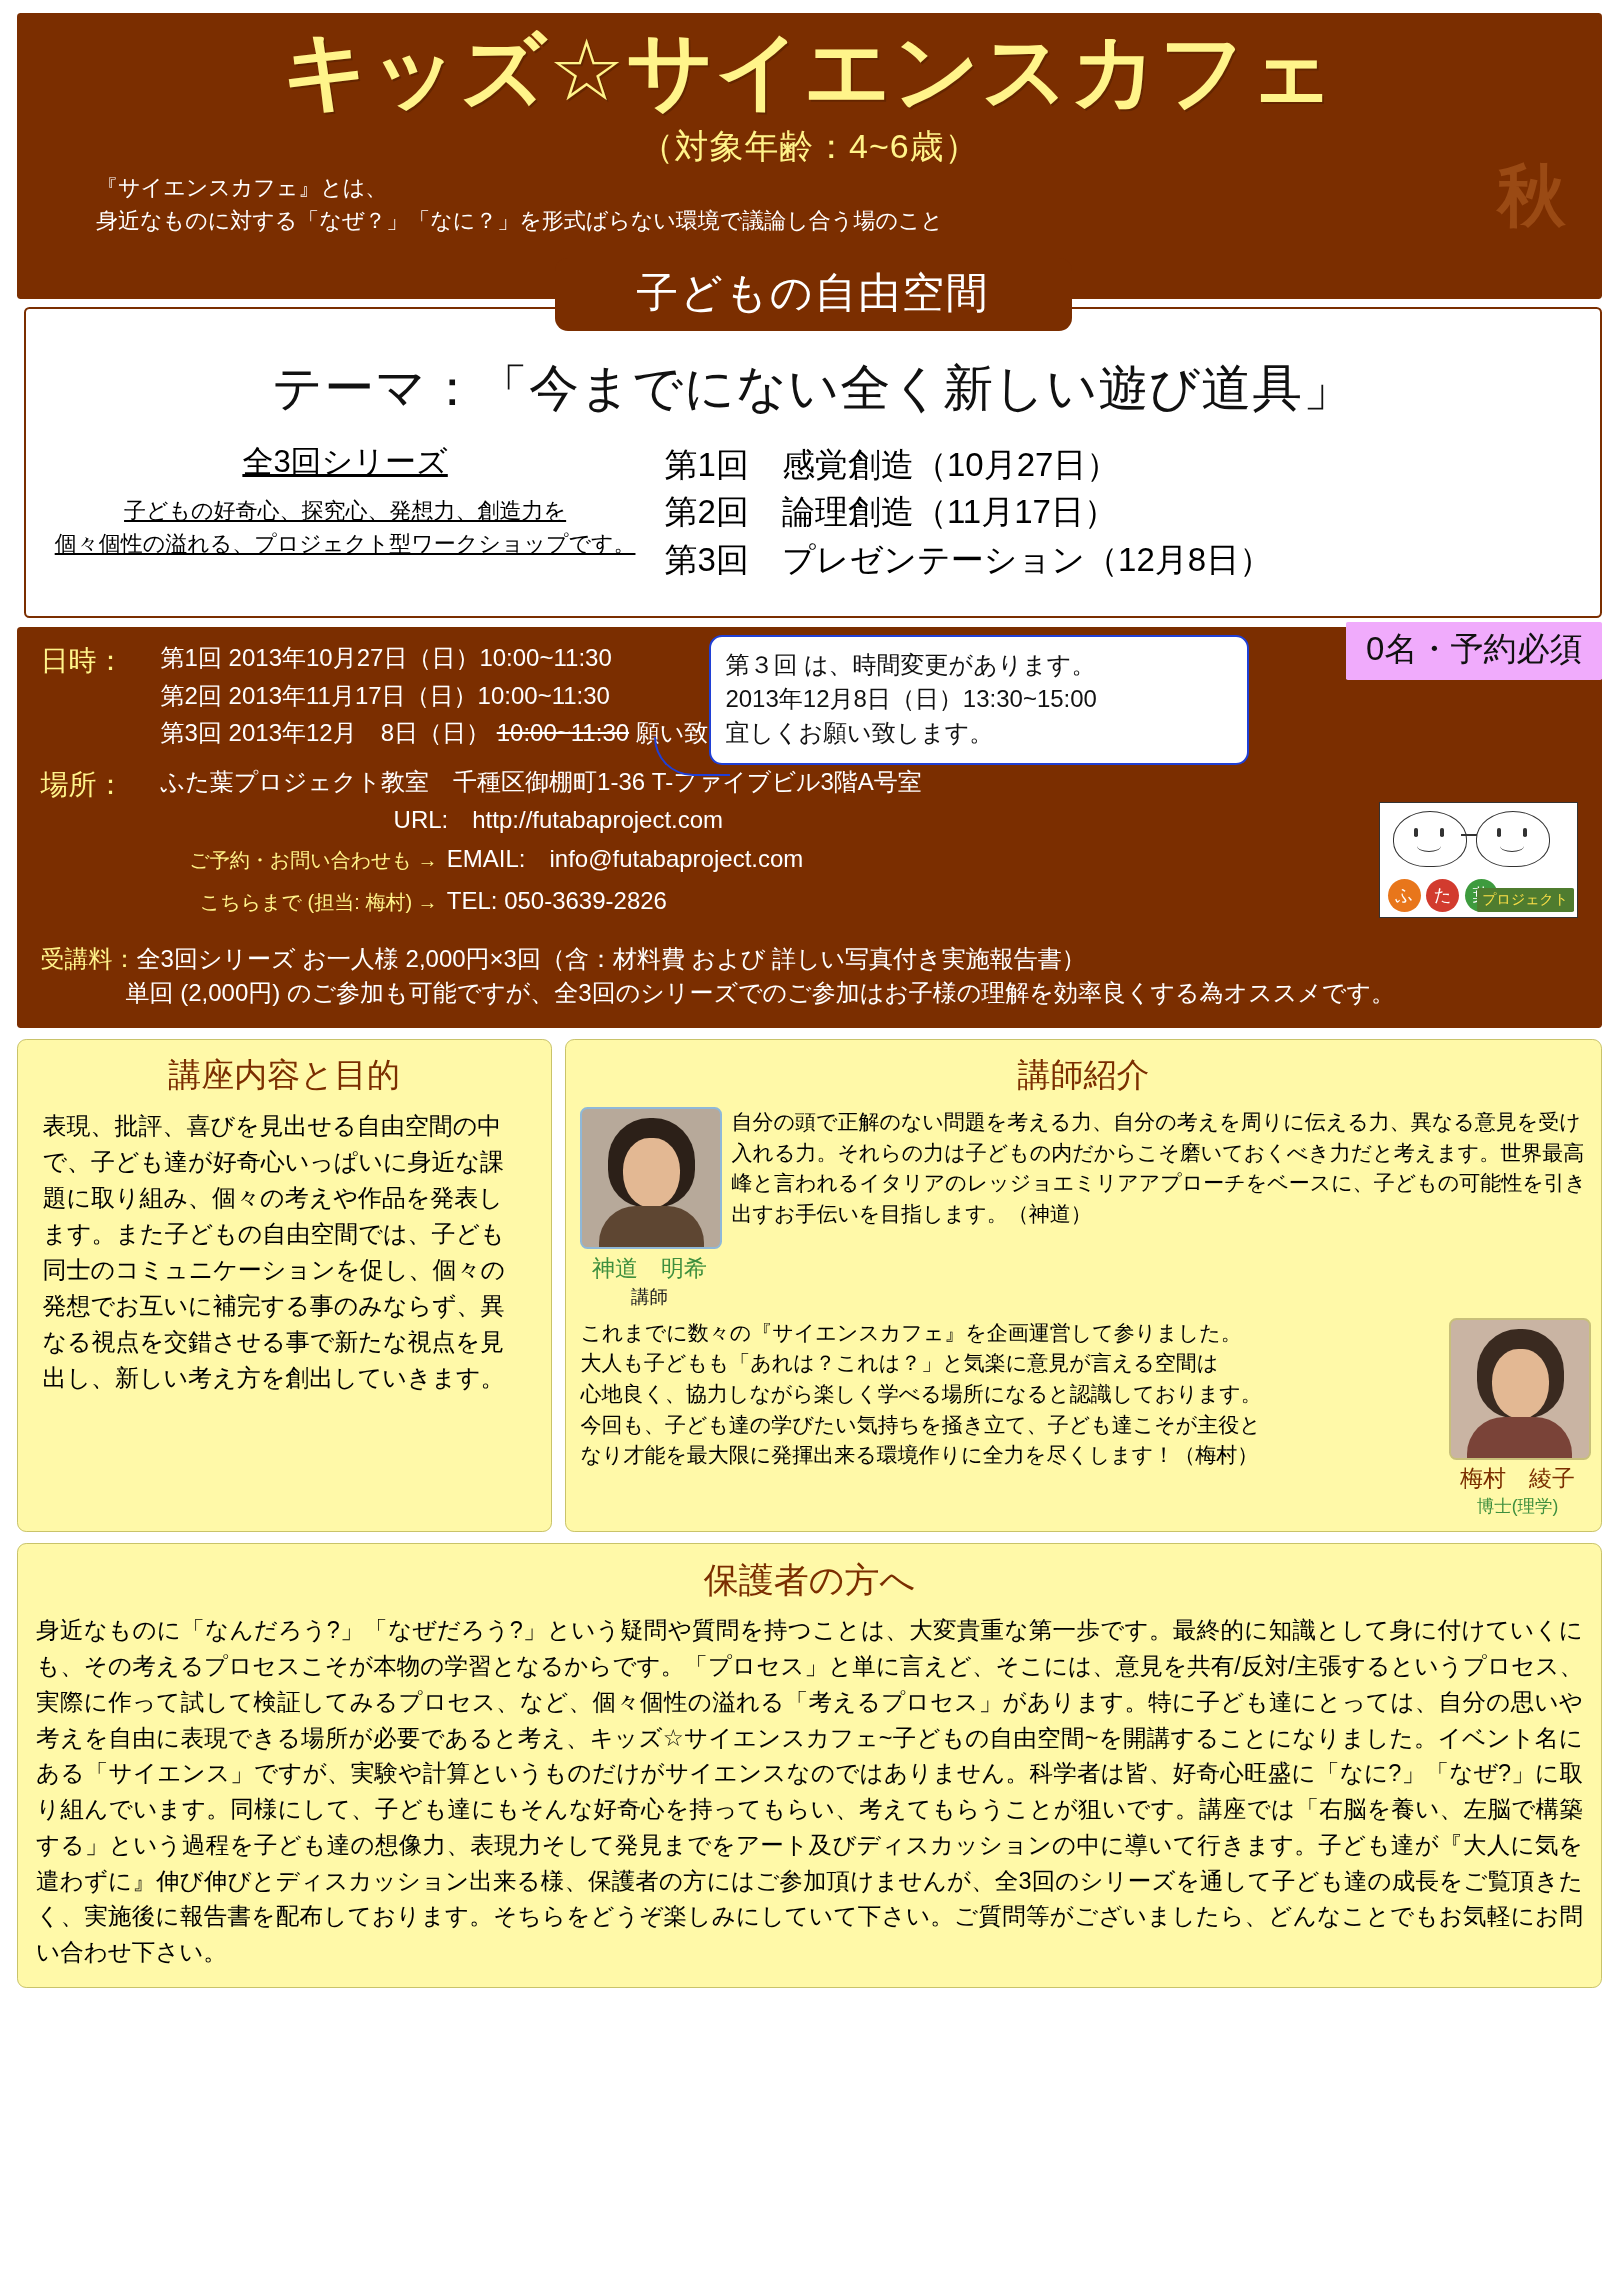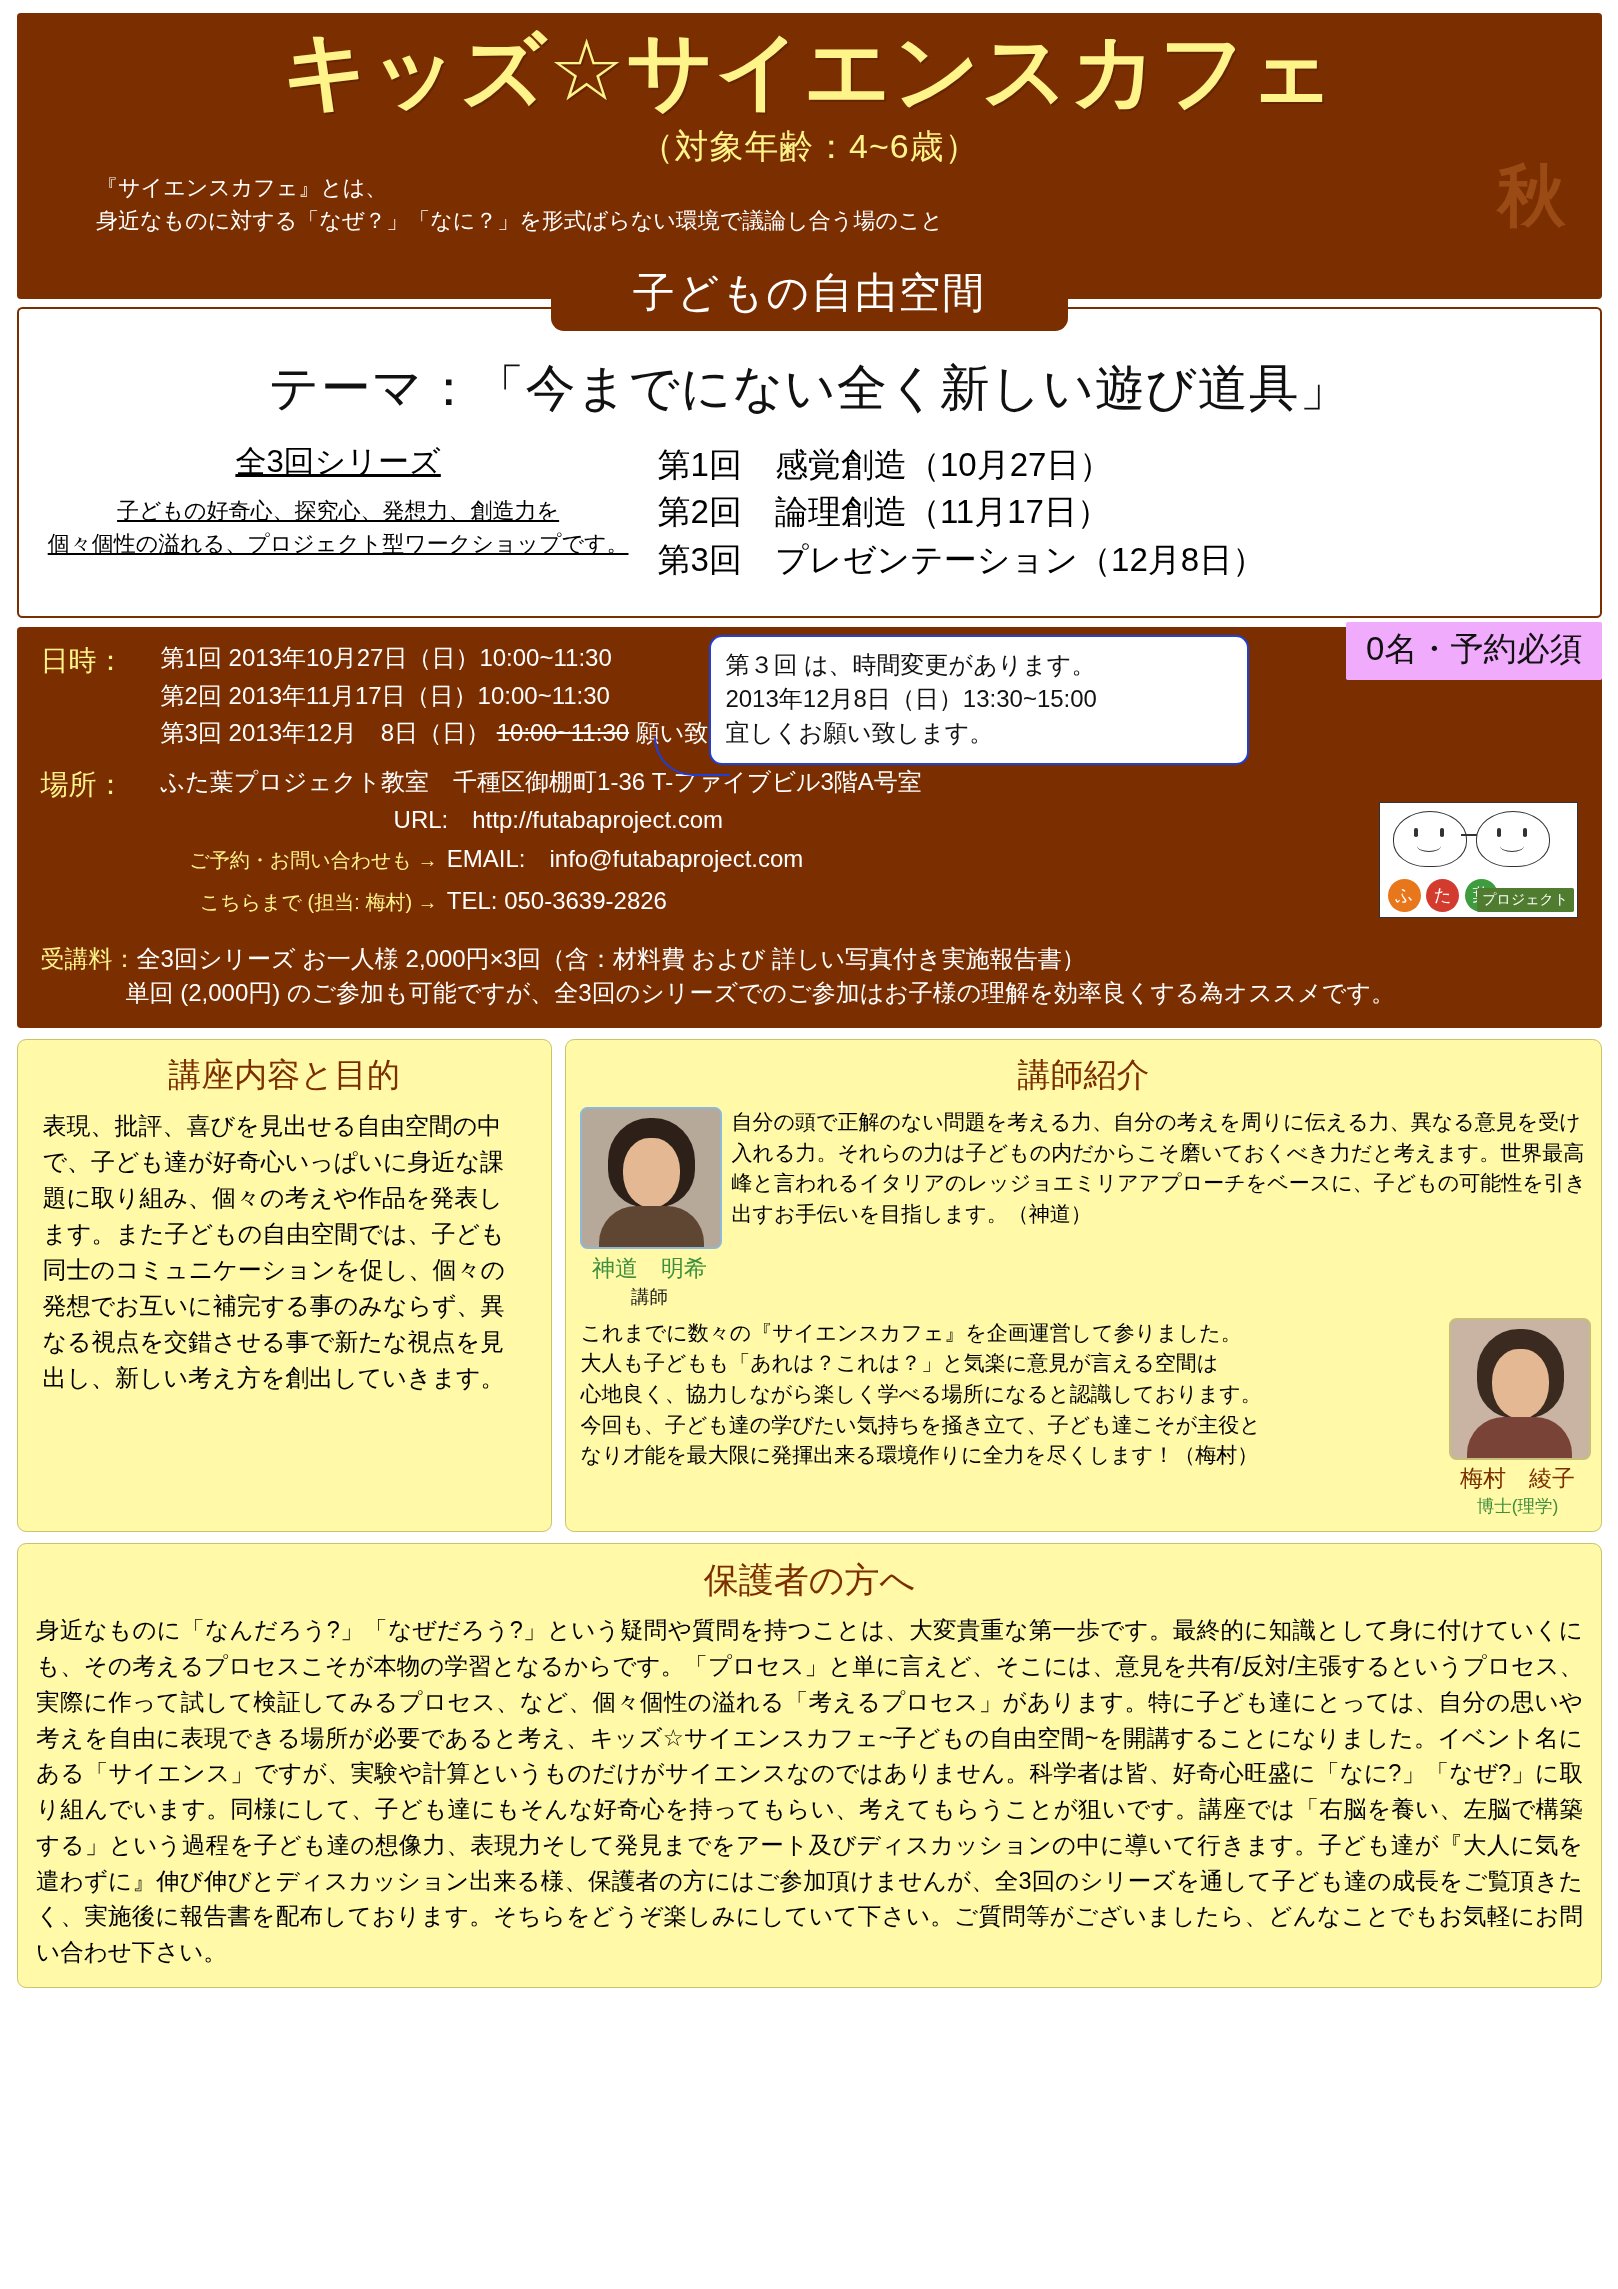--- a/index.html
+++ b/index.html
@@ -62,20 +62,21 @@
     font-size: 22px;
     line-height: 1.5;
     margin-top: 1.8px;
     padding-left: 61px;
   }
 
   
   .theme-wrap {
     position: relative;
     margin-top: -41px;
+    margin-left: 7px;
   }
   .theme-badge {
     position: relative;
     z-index: 3;
     width: 517px;
     margin: 0 auto;
     background: #7B2E00;
     color: #FFFFFF;
     font-size: 42px;
     text-align: center;
@@ -223,21 +224,21 @@
   .logo-circles { position: absolute; bottom: 5.5px; left: 7.4px; display: flex; gap: 5.5px; align-items: center;}
   .lc {
     width: 33px; height: 33px; border-radius: 50%;
     color: #fff; font-size: 17.5px; text-align: center; line-height: 33px;
   }
   .lc.o { background: #E8761B; }
   .lc.r { background: #D23B2E; }
   .lc.g { background: #3E9B3E; }
   .logo-tag {
     position: absolute; right: 3.7px; bottom: 5.5px;
-    background: #4F7C2F; color: #ffffff; font-size: 14px;
+    background: #4F7C2F; color: #fde047; font-size: 14px;
     padding: 2.8px 5.5px; border-radius: 1.8px;
   }
 
   
   .bubble {
     position: absolute;
     left: 692px;
     top: 7.4px;
     width: 540px;
     background: #FFFFFF;

